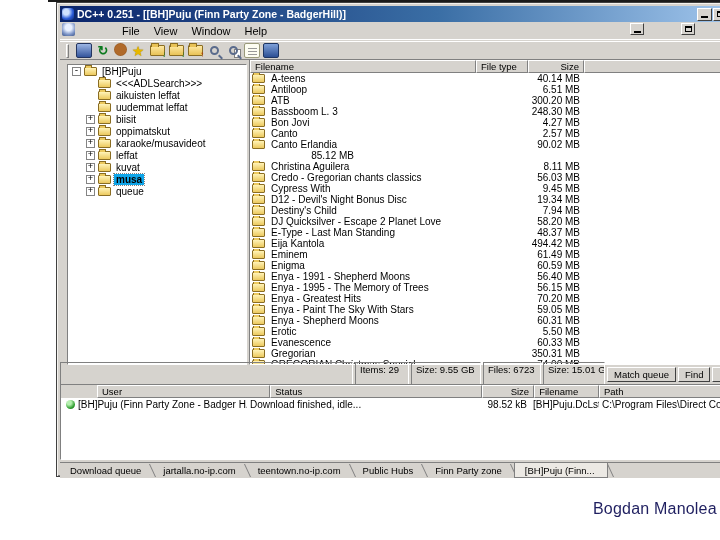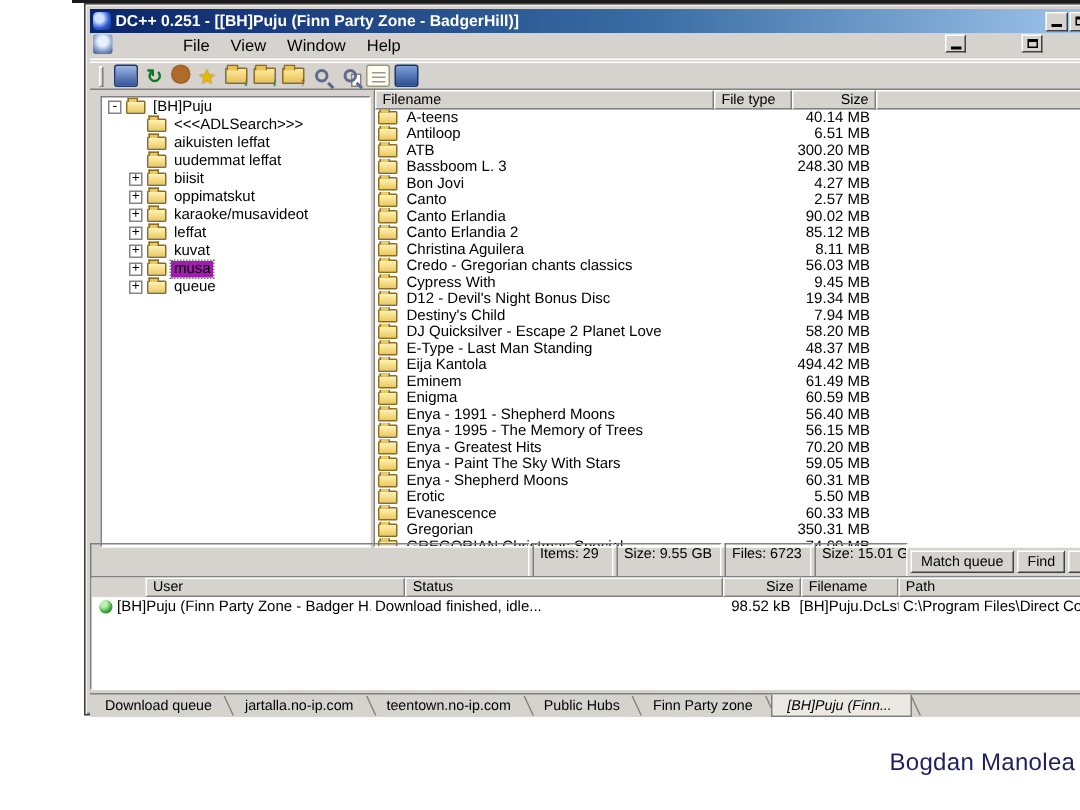--- a/index.html
+++ b/index.html
@@ -78,21 +78,21 @@
     background:#fff; border:1px solid; border-color:#808080 #fff #fff #808080;
     overflow:hidden; font-size:10px;
   }
   .tree-row { display:flex; align-items:center; height:12px; white-space:nowrap; }
   .expander { width:9px; height:9px; border:1px solid #848484; background:#fff; color:#000;
     font-size:9px; line-height:7px; text-align:center; margin-right:3px; flex:none; font-family:"Liberation Mono",monospace;}
   .expander.none { visibility:hidden; }
   .tfolder { width:13px; height:9px; background:linear-gradient(180deg,#fff3b8,#ecc95e); border:1px solid #8a6d23; border-radius:1px; margin-right:3px; position:relative; flex:none; }
   .tfolder::before { content:""; position:absolute; left:0; top:-3px; width:5px; height:2px; background:#ecc95e; border:1px solid #8a6d23; border-bottom:none; }
   .tree-label { padding:0 2px; }
-  .tree-row.selected .tree-label { background:#a21caf; outline:1px dotted #808080; }
+  .tree-row.selected .tree-label { background:#0ea5e9; outline:1px dotted #808080;font-weight:bold; }
   #filelist-pane {
     position:absolute; left:192px; top:56px; width:492px; height:306px;
     background:#fff; border:1px solid; border-color:#808080 #fff #fff #808080;
     overflow:hidden;
   }
   .hdr-row { display:flex; height:13px; background:#d6d3ce; font-size:9.5px; }
   .hdr-cell { border:1px solid; border-color:#fff #808080 #808080 #fff; padding:0 4px; white-space:nowrap; overflow:hidden; }
   .hdr-cell.right { text-align:right; }
   .list-body { font-size:10px; }
   .file-row { display:flex; height:11px; align-items:center; white-space:nowrap; }
@@ -113,21 +113,21 @@
   
   #transfers { position:absolute; left:3px; top:381px; right:3px; height:76px; background:#fff; border:1px solid; border-color:#808080 #fff #fff #808080; overflow:hidden; }
   #transfers .hdr-row { height:13px;padding-left:36px; }
   .tr-row { display:flex; height:12px; align-items:center; font-size:10px; white-space:nowrap; }
   .tr-cell { overflow:hidden; padding:0 3px; }
   .usericon { width:9px; height:9px; border-radius:50%; background:radial-gradient(circle at 35% 30%,#b6f0b0 0 25%,#2f9e2f 65%,#145d14); margin:0 3px 0 2px; flex:none; }
   
   #tabbar { position:absolute; left:3px; top:459px; right:3px; height:16px; border-top:1px solid #808080; background:#d6d3ce; display:flex; align-items:stretch; font-size:9.5px; }
   .tab { position:relative; padding:2px 12px 0 10px; white-space:nowrap; color:#000; }
   .tab::after { content:""; position:absolute; right:0; top:1px; bottom:1px; width:1px; background:#808080; transform:skewX(25deg); }
-  .tab.active { background:#ece9e4; border:1px solid #808080; border-top:none;font-style:italic; }
+  .tab.active { background:#ece9e4; border:1px solid #808080; border-top:none; }
   .tab.active::after { display:none; }
   #tab-filler { flex:1; border-bottom:none; position:relative; }
   #tab-filler::before { content:""; position:absolute; left:2px; top:1px; bottom:1px; width:1px; background:#808080; transform:skewX(25deg); }
   #tab-scrollbox { width:16px; background:#d6d3ce; border:1px solid; border-color:#fff #404040 #404040 #fff; margin:1px 0; }
   
   #caption { position:absolute; left:545px; top:500px; font-size:16px; color:#1f1f60; letter-spacing:0.2px; white-space:nowrap; }
 </style>
 </head>
 <body>
 
@@ -317,24 +317,20 @@
           </div>
           <div class="file-row">
             <span class="name">
               <span class="tfolder"></span>
               <span>Canto Erlandia</span>
             </span>
             <span class="ftype"></span>
             <span class="fsize">90.02 MB</span>
           </div>
           <div class="file-row">
-            <span class="name">
-              <span class="tfolder"></span>
-              <span>Canto Erlandia 2</span>
-            </span>
             <span class="ftype"></span>
             <span class="fsize">85.12 MB</span>
           </div>
           <div class="file-row">
             <span class="name">
               <span class="tfolder"></span>
               <span>Christina Aguilera</span>
             </span>
             <span class="ftype"></span>
             <span class="fsize">8.11 MB</span>

